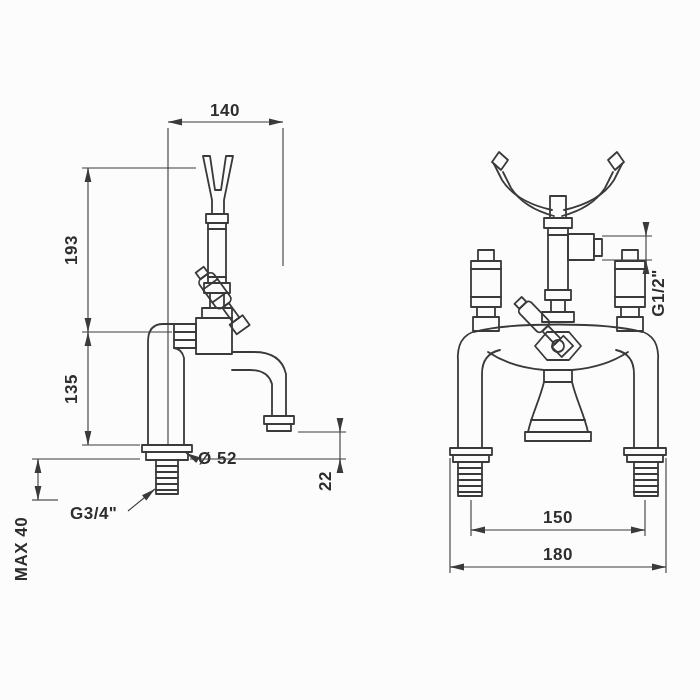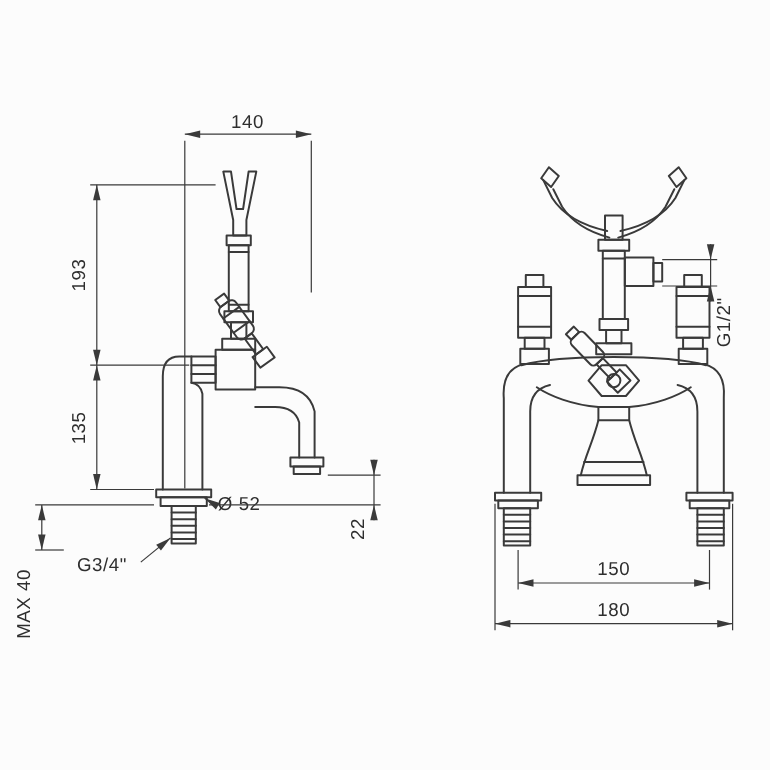--- a/index.html
+++ b/index.html
@@ -1,21 +1,21 @@
 <!DOCTYPE html>
 <html><head>
 <meta charset="utf-8">
 <style>
   html,body{margin:0;padding:0;}
   body{
     width:700px;height:700px;
     background:#fcfcfc;
     font-family:"Liberation Sans","DejaVu Sans",sans-serif;
   }
-  .stage{position:relative;width:700px;height:700px;overflow:hidden;}
+  .stage{position:relative;width:700px;height:700px;overflow:hidden;font-weight:bold;}
   svg{display:block;}
   .obj{stroke:#3a3a3a;stroke-width:1.8;fill:none;stroke-linejoin:round;stroke-linecap:round;}
   .dim{stroke:#3a3a3a;stroke-width:1.1;fill:none;}
   .dimtxt{fill:#2e2e2e;font-size:17px;letter-spacing:0.5px;}
 </style>
 </head>
 <body>
 
 <div class="stage">
 <svg width="700" height="700" viewBox="0 0 700 700">

